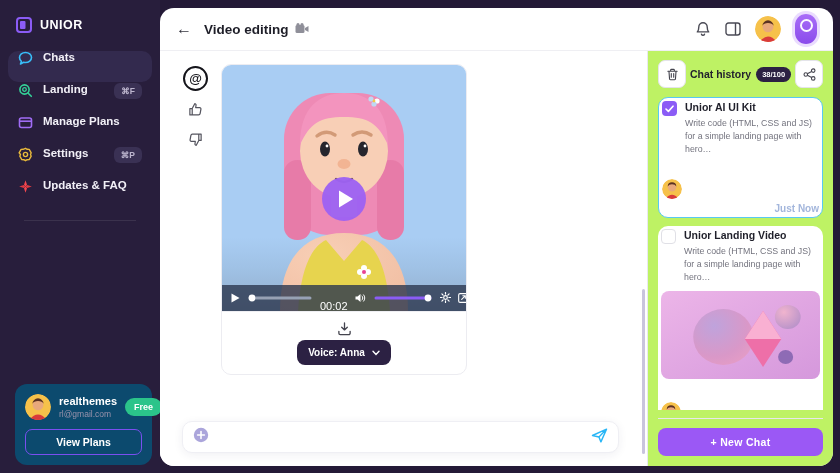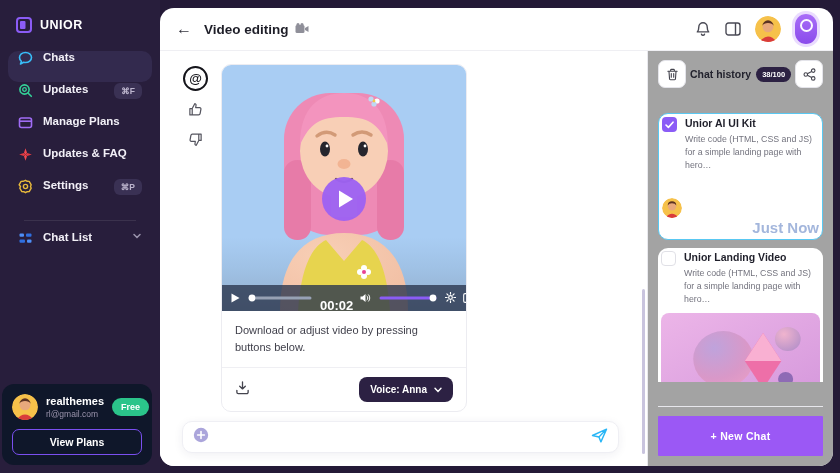--- a/index.html
+++ b/index.html
@@ -13,21 +13,21 @@
   .side-logo{display:flex;align-items:center;gap:8px;padding:17px 16px 10px;}
   .side-logo .logo-text{font-size:12.5px;font-weight:bold;letter-spacing:.5px;}
   .side-menu{padding:8px 8px 0;}
   .side-item{display:flex;align-items:flex-start;gap:10px;padding:0 10px;height:31px;border-radius:10px;
     font-size:11.5px;font-weight:600;color:#F2F0F7;cursor:pointer;margin-bottom:1px;}
   .side-item.active{background:#332A4E;}
   .shortcut{margin-left:auto;background:#3A3154;color:#BDB6CE;font-size:8.5px;font-weight:bold;
     padding:3px 7px;border-radius:6px;}
   .chev-right{margin-left:auto;display:flex;}
   .side-divider{border-top:1px solid rgba(255,255,255,.09);margin:10px 16px;}
-  .user-card{position:absolute;left:2px;right:8px;bottom:8px;background:#0f172a;border-radius:12px;padding:10px;}
+  .user-card{position:absolute;left:15px;right:8px;bottom:8px;background:#0c4a6e;border-radius:12px;padding:10px;}
   .user-row{display:flex;align-items:center;gap:8px;}
   .user-name{font-size:11px;font-weight:bold;line-height:1.2;}
   .user-email{font-size:8.5px;color:#9A93AC;}
   .free-badge{margin-left:auto;background:#2BC48A;color:#fff;font-size:9px;font-weight:bold;
     padding:4px 9px;border-radius:11px;}
   .view-plans{margin-top:9px;width:100%;height:26px;background:transparent;border:1px solid #7A4FF0;
     border-radius:7px;color:#fff;font-size:10.5px;font-weight:bold;font-family:inherit;cursor:pointer;}
   
   .main-card{position:absolute;left:160px;top:8px;width:673px;height:458px;background:#fff;
     border-radius:14px;overflow:hidden;display:flex;flex-direction:column;}
@@ -46,56 +46,56 @@
   .chat-col{flex:1;position:relative;background:#fff;}
   .message-row{position:absolute;top:13px;left:22px;display:flex;gap:12px;}
   .rail{display:flex;flex-direction:column;align-items:center;gap:11px;width:27px;padding-top:2px;}
   .bot-avatar{width:25px;height:25px;border-radius:50%;border:2px solid #15151B;background:#fff;
     display:flex;align-items:center;justify-content:center;font-size:13px;font-weight:bold;color:#15151B;box-sizing:border-box;}
   .bubble-card{width:244px;border:1px solid #ECECF1;border-radius:10px;overflow:hidden;background:#fff;}
   .video-box{position:relative;width:244px;height:246px;}
   .play-overlay{position:absolute;left:50%;top:136px;transform:translate(-50%,-50%);cursor:pointer;}
   .controls{position:absolute;bottom:0;left:0;right:0;height:26px;background:rgba(44,55,79,.8);
     display:flex;align-items:center;gap:7px;padding:0 9px;}
-  .time-label{color:#fff;font-size:13px;font-weight:bold;margin-top:15px;}
+  .time-label{color:#fff;font-size:11px;font-weight:normal;margin-top:15px;}
   .text-section{padding:11px 13px;font-size:11px;color:#3F3F4A;line-height:1.55;}
   .bubble-footer{display:flex;justify-content:space-between;align-items:center;padding:9px 13px;
-    border-top:1px solid #EFEFF3;}
+    border-top:1px solid #EFEFF3;flex-direction:column;}
   .voice-btn{background:#2C2143;color:#fff;font-size:10px;font-weight:600;padding:7px 11px;border:none;
     border-radius:8px;display:flex;gap:7px;align-items:center;font-family:inherit;cursor:pointer;}
   .input-bar{position:absolute;left:22px;right:28px;bottom:13px;height:32px;background:#fff;
     border:1px solid #EFEFF4;box-shadow:0 2px 10px rgba(40,40,90,.07);border-radius:10px;
     display:flex;align-items:center;padding:0 10px;gap:8px;box-sizing:border-box;}
   .input-bar input{flex:1;border:none;outline:none;font-size:11px;font-family:inherit;color:#333;background:transparent;}
   .chat-scrollbar{position:absolute;right:2px;top:238px;width:3px;height:165px;background:#C9C4DE;border-radius:2px;cursor:pointer;}
   
-  .right-panel{width:186px;min-width:186px;background:#a3a3a3;border-left:1px solid #E9E9EE;
-    display:flex;flex-direction:column;padding:9px 10px 10px;box-sizing:border-box;gap:16px;}
+  .right-panel{width:186px;min-width:186px;background:#bef264;border-left:1px solid #E9E9EE;
+    display:flex;flex-direction:column;padding:9px 10px 10px;box-sizing:border-box;}
   .panel-header{display:flex;align-items:center;margin-bottom:9px;}
   .icon-btn{width:26px;height:26px;background:#fff;border:1px solid #E4E4EA;border-radius:7px;
     display:flex;align-items:center;justify-content:center;cursor:pointer;flex:none;}
   .panel-title-wrap{flex:1;display:flex;align-items:center;justify-content:center;gap:5px;}
   .panel-title{font-size:10.5px;font-weight:bold;color:#23232E;}
   .usage-badge{background:#2C2143;color:#fff;font-size:7.5px;font-weight:bold;padding:3px 6px;border-radius:9px;}
   .cards{flex:1;display:flex;flex-direction:column;gap:8px;overflow:hidden;}
   .chat-card{background:#fff;border-radius:10px;padding:3px;box-sizing:border-box;cursor:pointer;}
   .chat-card.selected{border:1.5px solid #59C8F2;}
   .card-head{display:flex;gap:8px;align-items:flex-start;}
   .checkbox{width:15px;height:15px;border-radius:4px;flex:none;display:flex;align-items:center;
     justify-content:center;cursor:pointer;box-sizing:border-box;}
   .checkbox.checked{background:#8B5CF6;}
   .checkbox.unchecked{background:#fff;border:1px solid #E0E0E6;}
   .card-title{font-size:10.5px;font-weight:bold;color:#1F1F2A;line-height:1.3;}
   .card-desc{font-size:8.8px;color:#73737E;line-height:1.5;margin-top:2px;}
   .card-foot{display:flex;justify-content:space-between;align-items:center;margin-top:7px;}
-  .time-blue{color:#A3B6DC;font-size:15px;font-weight:600;margin-top:40px;}
+  .time-blue{color:#A3B6DC;font-size:10px;font-weight:600;margin-top:40px;}
   .card-image{height:88px;border-radius:8px;margin-top:7px;overflow:hidden;}
   .avatar-xs{width:20px;height:20px;border-radius:50%;overflow:hidden;flex:none;}
   .panel-footer{border-top:1px solid #E7E7EC;margin-top:8px;padding-top:9px;}
-  .new-chat-btn{width:100%;height:40px;background:#9B58F5;color:#fff;border:none;border-radius:1px;
+  .new-chat-btn{width:100%;height:28px;background:#9B58F5;color:#fff;border:none;border-radius:8px;
     font-size:10.5px;font-weight:bold;font-family:inherit;cursor:pointer;letter-spacing:.3px;}
 </style>
 </head>
 <body>
 
 <div class="sidebar">
   <div class="side-logo">
     <svg width="16" height="16" viewBox="0 0 16 16">
       <rect x="1" y="1" width="14" height="14" rx="3" fill="none" stroke="#8B5CF6" stroke-width="2"></rect>
       <rect x="4" y="4" width="5.5" height="8" rx="1" fill="#8B5CF6"></rect>
@@ -109,62 +109,48 @@
         <path d="M7.5 1.5c3.3 0 6 2.2 6 5s-2.7 5-6 5c-.6 0-1.2-.1-1.8-.2L2.5 13l.9-2.6c-1.2-.9-1.9-2.3-1.9-3.9 0-2.8 2.7-5 6-5z" fill="none" stroke="#38BDF8" stroke-width="1.6" stroke-linejoin="round"></path>
       </svg>
       <span>Chats</span>
     </div>
     <div class="side-item">
       <svg width="15" height="15" viewBox="0 0 15 15">
         <circle cx="6.5" cy="6.5" r="4.6" fill="none" stroke="#34D399" stroke-width="1.6"></circle>
         <circle cx="6.5" cy="6.5" r="1.8" fill="none" stroke="#34D399" stroke-width="1.3"></circle>
         <line x1="10.2" y1="10.2" x2="13.3" y2="13.3" stroke="#34D399" stroke-width="1.6" stroke-linecap="round"></line>
       </svg>
-      <span>Updates</span>
+      <span>Landing</span>
       <span class="shortcut">⌘F</span>
     </div>
     <div class="side-item">
       <svg width="15" height="15" viewBox="0 0 15 15">
         <rect x="1.5" y="3" width="12" height="9.5" rx="2" fill="none" stroke="#A06CF5" stroke-width="1.6"></rect>
         <line x1="1.5" y1="6.2" x2="13.5" y2="6.2" stroke="#A06CF5" stroke-width="1.6"></line>
       </svg>
       <span>Manage Plans</span>
+    </div>
+    <div class="side-item">
+      <svg width="15" height="15" viewBox="0 0 15 15">
+        <path d="M7.5 1.3 l1.7 1 2 .1 1 1.7 1 1.7-.7 1.7.7 1.7-1 1.7-1 1.7-2 .1-1.7 1-1.7-1-2-.1-1-1.7-1-1.7.7-1.7L1.1 5.8l1-1.7 1-1.7 2-.1z" fill="none" stroke="#E8B93B" stroke-width="1.4" stroke-linejoin="round"></path>
+        <circle cx="7.5" cy="7.5" r="2.1" fill="none" stroke="#E8B93B" stroke-width="1.4"></circle>
+      </svg>
+      <span>Settings</span>
+      <span class="shortcut">⌘P</span>
     </div>
     <div class="side-item">
       <svg width="15" height="15" viewBox="0 0 15 15">
         <path d="M7.5 1.2 L9 5.8 L7.5 7.5 L6 5.8 Z" fill="#F4484F"></path>
         <path d="M7.5 13.8 L6 9.2 L7.5 7.5 L9 9.2 Z" fill="#F4484F"></path>
         <path d="M1.2 7.5 L5.8 6 L7.5 7.5 L5.8 9 Z" fill="#E03A42"></path>
         <path d="M13.8 7.5 L9.2 9 L7.5 7.5 L9.2 6 Z" fill="#E03A42"></path>
       </svg>
       <span>Updates &amp; FAQ</span>
     </div>
-    <div class="side-item">
-      <svg width="15" height="15" viewBox="0 0 15 15">
-        <path d="M7.5 1.3 l1.7 1 2 .1 1 1.7 1 1.7-.7 1.7.7 1.7-1 1.7-1 1.7-2 .1-1.7 1-1.7-1-2-.1-1-1.7-1-1.7.7-1.7L1.1 5.8l1-1.7 1-1.7 2-.1z" fill="none" stroke="#E8B93B" stroke-width="1.4" stroke-linejoin="round"></path>
-        <circle cx="7.5" cy="7.5" r="2.1" fill="none" stroke="#E8B93B" stroke-width="1.4"></circle>
-      </svg>
-      <span>Settings</span>
-      <span class="shortcut">⌘P</span>
-    </div>
     <div class="side-divider"></div>
-    <div class="side-item">
-      <svg width="15" height="15" viewBox="0 0 15 15">
-        <rect x="1.5" y="2.5" width="4.5" height="3.2" rx="1" fill="#4E8FF7"></rect>
-        <rect x="8" y="2.5" width="5.5" height="3.2" rx="1" fill="#2F6FE0"></rect>
-        <rect x="1.5" y="8.5" width="5.5" height="3.2" rx="1" fill="#2F6FE0"></rect>
-        <rect x="9" y="8.5" width="4.5" height="3.2" rx="1" fill="#4E8FF7"></rect>
-      </svg>
-      <span>Chat List</span>
-      <span class="chev-right">
-        <svg width="10" height="10" viewBox="0 0 10 10">
-            <path d="M2 3.5 L5 6.5 L8 3.5" fill="none" stroke="#9A93AC" stroke-width="1.5" stroke-linecap="round"></path>
-          </svg>
-      </span>
-    </div>
   </div>
 
   <div class="user-card">
     <div class="user-row">
       <span class="avatar-sm">
         <svg width="26" height="26" viewBox="0 0 24 24">
             <circle cx="12" cy="12" r="12" fill="#F6C14A"></circle>
             <circle cx="12" cy="10" r="5" fill="#E8A87C"></circle>
             <path d="M12 4 a5.3 5.3 0 0 1 5.2 5 q-1.4-2.6-5.2-2.6 q-3.8 0-5.2 2.6 a5.3 5.3 0 0 1 5.2-5z" fill="#5C3222"></path>
             <path d="M4 24 q8-10 16 0z" fill="#D93B3B"></path>
@@ -324,21 +310,20 @@
               <span>
                 <svg width="11" height="10" viewBox="0 0 12 11">
                     <rect x="0.7" y="0.7" width="10.6" height="9.6" rx="1.5" fill="none" stroke="#fff" stroke-width="1.2"></rect>
                     <path d="M4 7 L8 3 M8 3 H5.2 M8 3 V5.8" stroke="#fff" stroke-width="1.2" stroke-linecap="round"></path>
                   </svg>
               </span>
 
             </div>
           </div>
 
-          <div class="text-section">Download or adjust video by pressing buttons below.</div>
 
           <div class="bubble-footer">
             <span>
               <svg width="15" height="15" viewBox="0 0 16 16">
                   <path d="M8 2 V9.5 M8 9.5 L5 6.7 M8 9.5 L11 6.7" stroke="#44444E" stroke-width="1.4" fill="none" stroke-linecap="round" stroke-linejoin="round"></path>
                   <path d="M2 11 V13 a1.5 1.5 0 0 0 1.5 1.5 h9 A1.5 1.5 0 0 0 14 13 V11" stroke="#44444E" stroke-width="1.4" fill="none" stroke-linecap="round"></path>
                 </svg>
             </span>
             <button class="voice-btn">
               <span>Voice: Anna</span>

